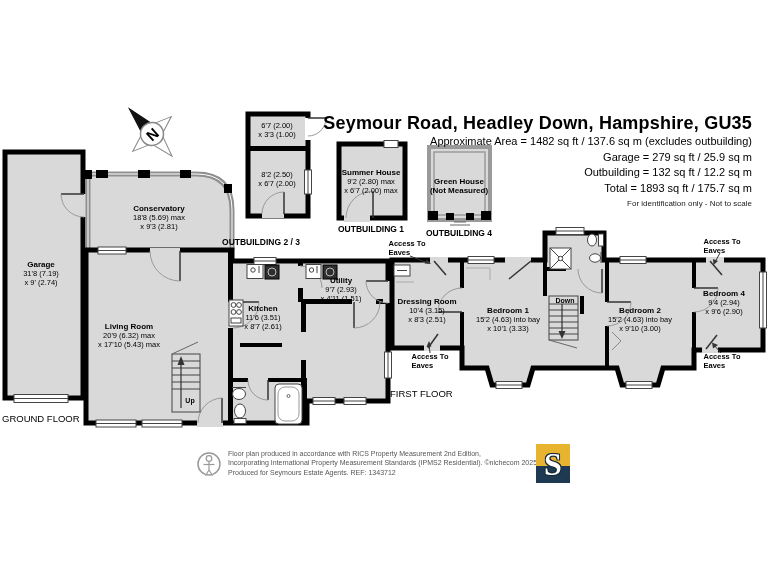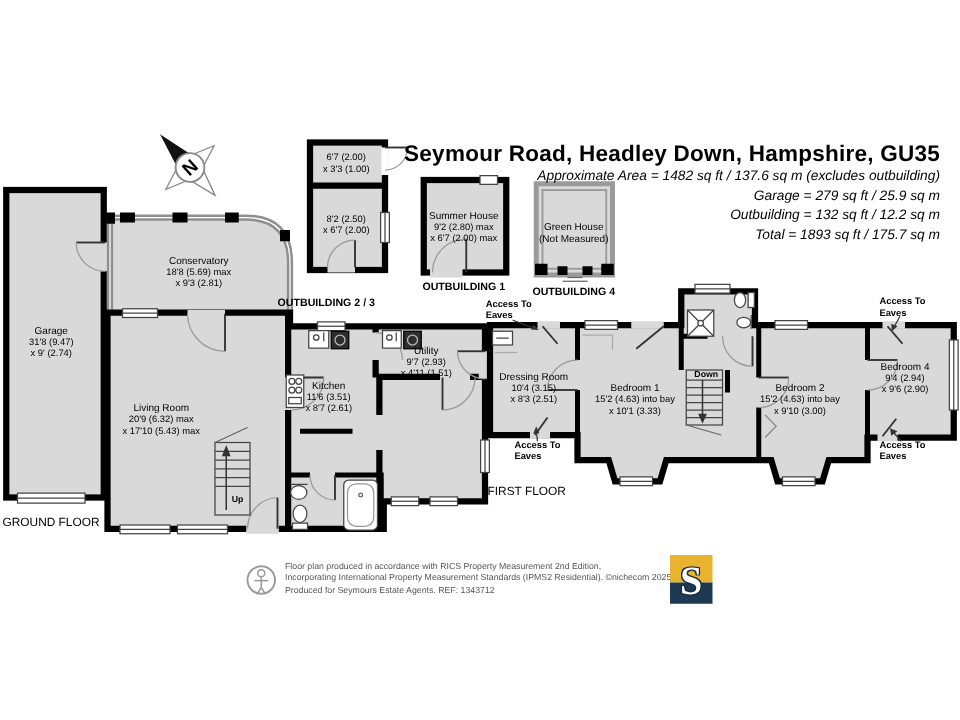--- a/index.html
+++ b/index.html
@@ -2,25 +2,25 @@
 <html><head>
 <meta charset="utf-8">
 <style>
   html,body{margin:0;padding:0;background:#fff;}
   .canvas{position:relative;width:768px;height:576px;background:#fff;overflow:hidden;
           font-family:"Liberation Sans", sans-serif;color:#111;}
   svg.plan{position:absolute;left:0;top:0;}
   
   .hdr{position:absolute;top:84px;right:16px;text-align:right;margin-top:28px;}
   .hdr .title{font-size:18px;font-weight:bold;letter-spacing:0.2px;line-height:22px;color:#000;}
-  .hdr .aline{font-size:11px;line-height:15.5px;color:#000;font-style:italic;}
+  .hdr .aline{font-size:11px;line-height:15.5px;color:#000;}
   .hdr .disc{font-size:8px;color:#222;margin-top:3px;}
   
   .rlabel{position:absolute;transform:translate(-50%,-50%);text-align:center;white-space:nowrap;line-height:8.8px;}
-  .rname{display:block;font-weight:normal;font-size:8px;color:#000;}
+  .rname{display:block;font-weight:bold;font-size:8px;color:#000;}
   .rdim{display:block;font-size:7.5px;color:#000;}
   .obtitle{position:absolute;transform:translate(-50%,-50%);font-weight:bold;font-size:8.5px;white-space:nowrap;color:#000;}
   .floor-title{position:absolute;font-weight:normal;font-size:9.5px;white-space:nowrap;color:#000;}
   .eaves{position:absolute;transform:translate(-50%,-50%);text-align:left;font-weight:bold;font-size:7.5px;line-height:8.5px;white-space:nowrap;color:#000;}
   .eaves span{display:block;}
   .updown{position:absolute;transform:translate(-50%,-50%);font-weight:bold;font-size:7px;color:#000;}
   
   .ftext{position:absolute;left:228px;top:449px;font-size:7px;line-height:9.4px;color:#555;}
   .logo{position:absolute;left:536px;top:444px;width:34px;height:39px;}
   .logo .gold{position:absolute;left:0;top:0;width:100%;height:22px;background:#E8B430;}
@@ -308,25 +308,26 @@
     <line x1="209" y1="470" x2="212.5" y2="475.5" stroke-width="1.2"></line>
   </g>
 </svg>
 
   <div class="hdr">
     <div class="title">Seymour Road, Headley Down, Hampshire, GU35</div>
     <div class="aline">Approximate Area = 1482 sq ft / 137.6 sq m (excludes outbuilding)</div>
     <div class="aline">Garage = 279 sq ft / 25.9 sq m</div>
     <div class="aline">Outbuilding = 132 sq ft / 12.2 sq m</div>
     <div class="aline">Total = 1893 sq ft / 175.7 sq m</div>
+    <div class="disc">For identification only - Not to scale</div>
   </div>
 
   <div class="rlabel" style="left:41px;top:274px">
     <span class="rname">Garage</span>
-    <span class="rdim">31'8 (9.47)</span>
+    <span class="rdim">31'8 (7.19)</span>
     <span class="rdim">x 9' (2.74)</span>
   </div>
   <div class="rlabel" style="left:159px;top:218px">
     <span class="rname">Conservatory</span>
     <span class="rdim">18'8 (5.69) max</span>
     <span class="rdim">x 9'3 (2.81)</span>
   </div>
   <div class="rlabel" style="left:129px;top:336px">
     <span class="rname">Living Room</span>
     <span class="rdim">20'9 (6.32) max</span>

